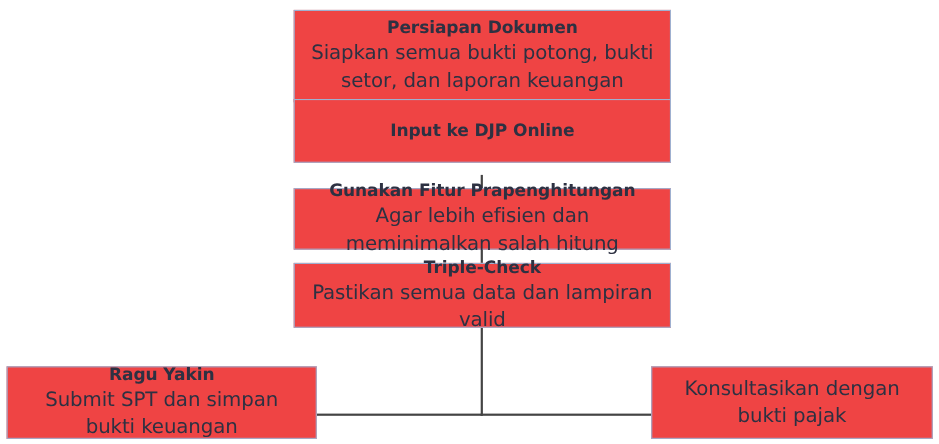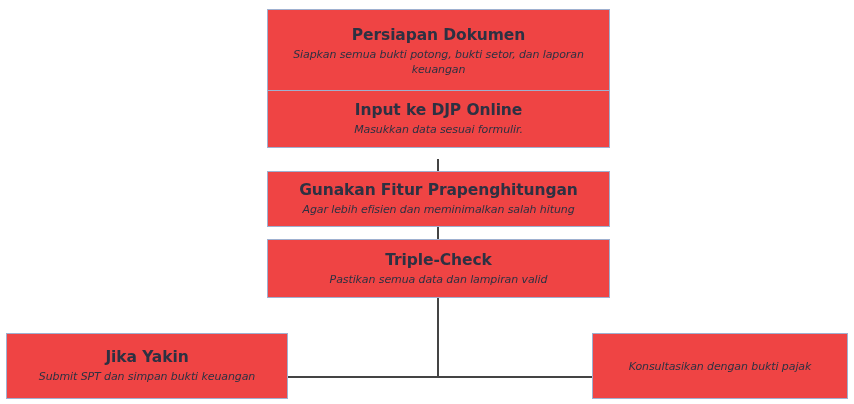--- a/index.html
+++ b/index.html
@@ -31,27 +31,26 @@
     padding: 4px 10px;
   }
   .node-title {
     font-size: 15.5px;
     font-weight: bold;
     color: #2d3142;
     line-height: 1.35;
     letter-spacing: -0.1px;
   }
   .node-desc {
-    font-size: 11px;
+    font-size: 18px;
     font-weight: normal;
     color: #2d3142;
     line-height: 1.38;
     letter-spacing: -0.1px;
     margin-top: 1px;
-    font-style: italic;
   }
   .connector-v {
     position: absolute;
     width: 2px;
     background: #444444;
   }
   .connector-h {
     position: absolute;
     height: 2px;
     background: #444444;
@@ -88,35 +87,34 @@
   <div class="connector-h" id="conn-split-left"></div>
   <div class="connector-h" id="conn-split-right"></div>
 
   <div class="node" id="node-1">
     <div class="node-title">Persiapan Dokumen</div>
     <div class="node-desc">Siapkan semua bukti potong, bukti setor, dan laporan keuangan</div>
   </div>
 
   <div class="node" id="node-2">
     <div class="node-title">Input ke DJP Online</div>
-    <div class="node-desc">Masukkan data sesuai formulir.</div>
   </div>
 
   <div class="node" id="node-3">
     <div class="node-title">Gunakan Fitur Prapenghitungan</div>
     <div class="node-desc">Agar lebih efisien dan meminimalkan salah hitung</div>
   </div>
 
   <div class="node" id="node-4">
     <div class="node-title">Triple-Check</div>
     <div class="node-desc">Pastikan semua data dan lampiran valid</div>
   </div>
 
   <div class="node" id="node-5">
-    <div class="node-title">Jika Yakin</div>
+    <div class="node-title">Ragu Yakin</div>
     <div class="node-desc">Submit SPT dan simpan bukti keuangan</div>
   </div>
 
   <div class="node" id="node-6">
     <div class="node-desc">Konsultasikan dengan bukti pajak</div>
   </div>
 
 </div>
 
 </body></html>

